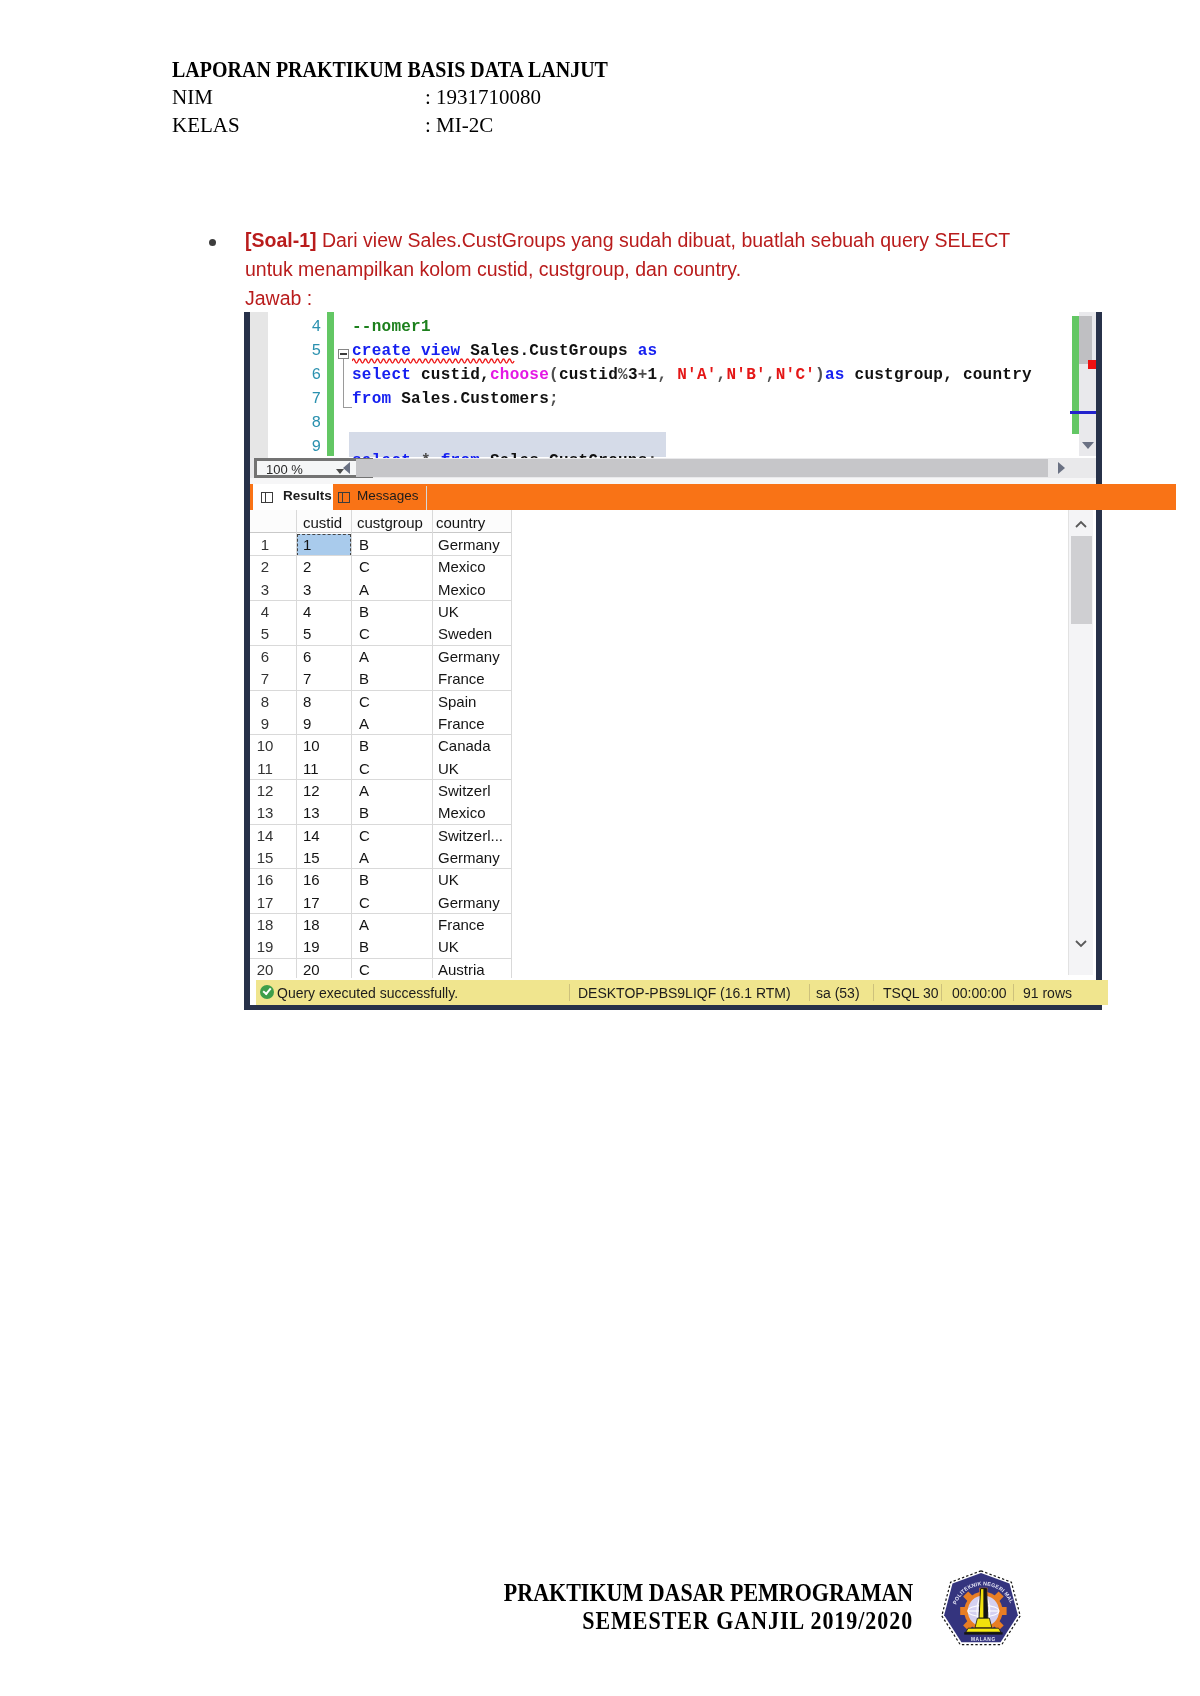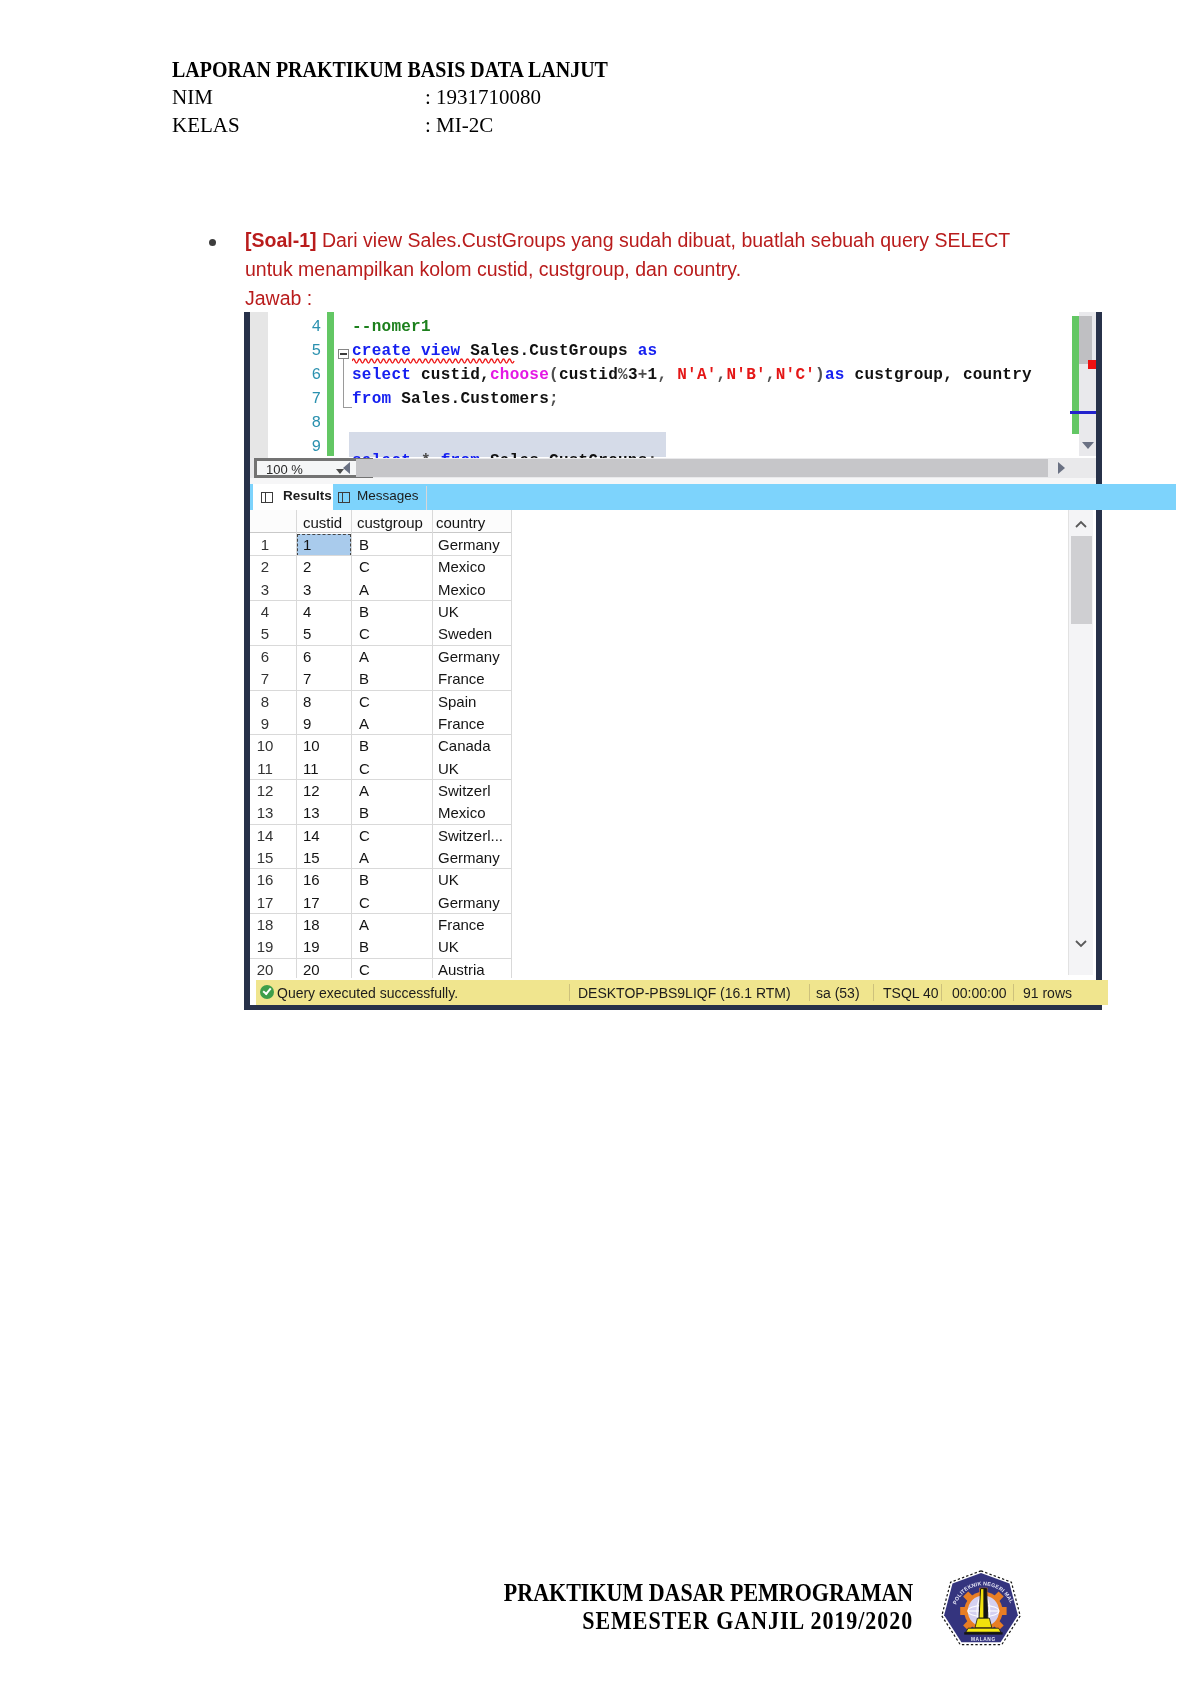--- a/index.html
+++ b/index.html
@@ -48,21 +48,21 @@
   border:3px solid #737373; font-size:13px; color:#2a2a2a; line-height:18px; padding-left:9px;margin-left:10px; }
 #zbox .car { position:absolute; left:79px; top:8px; width:0; height:0;
   border-left:4px solid transparent; border-right:4px solid transparent; border-top:5px solid #4a4a4a; }
 #harrL { position:absolute; left:93px; top:4px; width:0; height:0;
   border-top:6px solid transparent; border-bottom:6px solid transparent; border-right:7px solid #6a7183; }
 #hth { position:absolute; left:106px; top:1px; width:692px; height:18px; background:#c6c6c9; }
 #harrR { position:absolute; left:808px; top:4px; width:0; height:0;
   border-top:6px solid transparent; border-bottom:6px solid transparent; border-left:7px solid #6a7183; }
 
 #ttop { position:absolute; left:6px; top:166px; width:846px; height:6px; background:#f6f6f7; }
-#trow { position:absolute; left:6px; top:172px; width:926px; height:26px; background:#7dd3fc; }
+#trow { position:absolute; left:6px; top:172px; width:926px; height:26px; background:#f97316; }
 #tabres { position:absolute; left:3px; top:0px; width:80px; height:26px; background:#fff; }
 #tabdiv { position:absolute; left:176px; top:2px; width:1px; height:24px; background:#d7d7d9; }
 .tico { position:absolute; top:8px; width:12px; height:11px; border:1.5px solid #3c3c3c; }
 .tico::after { content:""; position:absolute; left:2.5px; top:-0.5px; width:1.5px; height:9px; background:#3c3c3c; }
 #tabres .tico { left:8px; }
 #icomsg { left:88px; }
 .tlab { position:absolute; top:4px; font-size:13.5px; color:#1c1c1c; }
 
 #grid { position:absolute; left:6px; top:198px; width:846px; height:470px; background:#fff;
   font-size:15px; color:#141414; overflow:hidden; }
@@ -318,21 +318,21 @@
   </div>
 
   <div id="stat">
     <div id="gcirc"></div>
     <span style="left:21px">Query executed successfully.</span>
     <div class="sep" style="left:313px"></div>
     <span style="left:322px">DESKTOP-PBS9LIQF (16.1 RTM)</span>
     <div class="sep" style="left:553px"></div>
     <span style="left:560px">sa (53)</span>
     <div class="sep" style="left:617px"></div>
-    <span style="left:627px">TSQL 40</span>
+    <span style="left:627px">TSQL 30</span>
     <div class="sep" style="left:685px"></div>
     <span style="left:696px">00:00:00</span>
     <div class="sep" style="left:757px"></div>
     <span style="left:767px">91 rows</span>
   </div>
 </div>
 
 <div id="foot">PRAKTIKUM DASAR PEMROGRAMAN<br><span style="letter-spacing:1.1px">SEMESTER GANJIL 2019/2020</span></div>
 
 <svg id="logo" width="80" height="78" viewBox="0 0 100 97">

